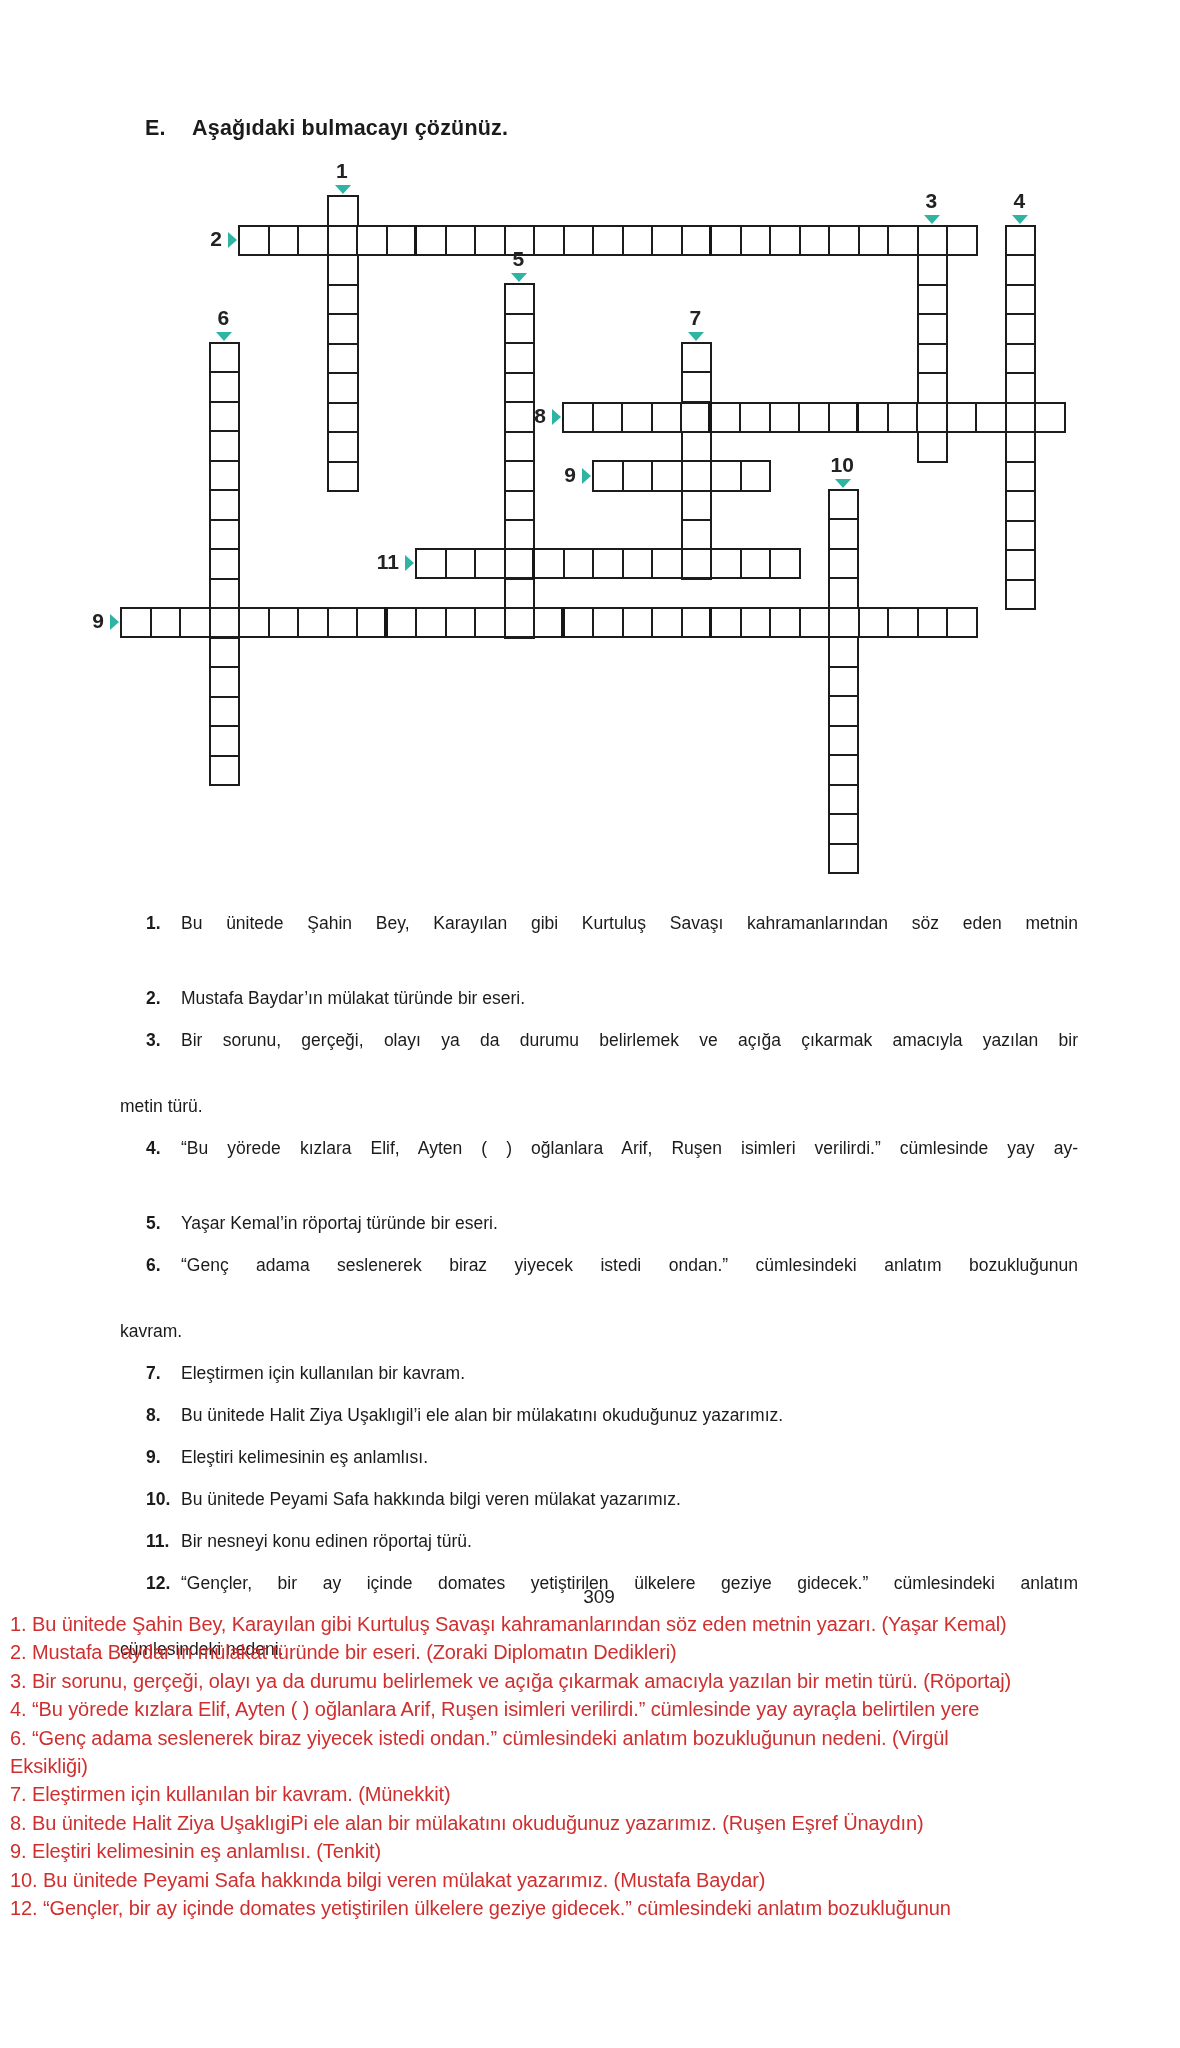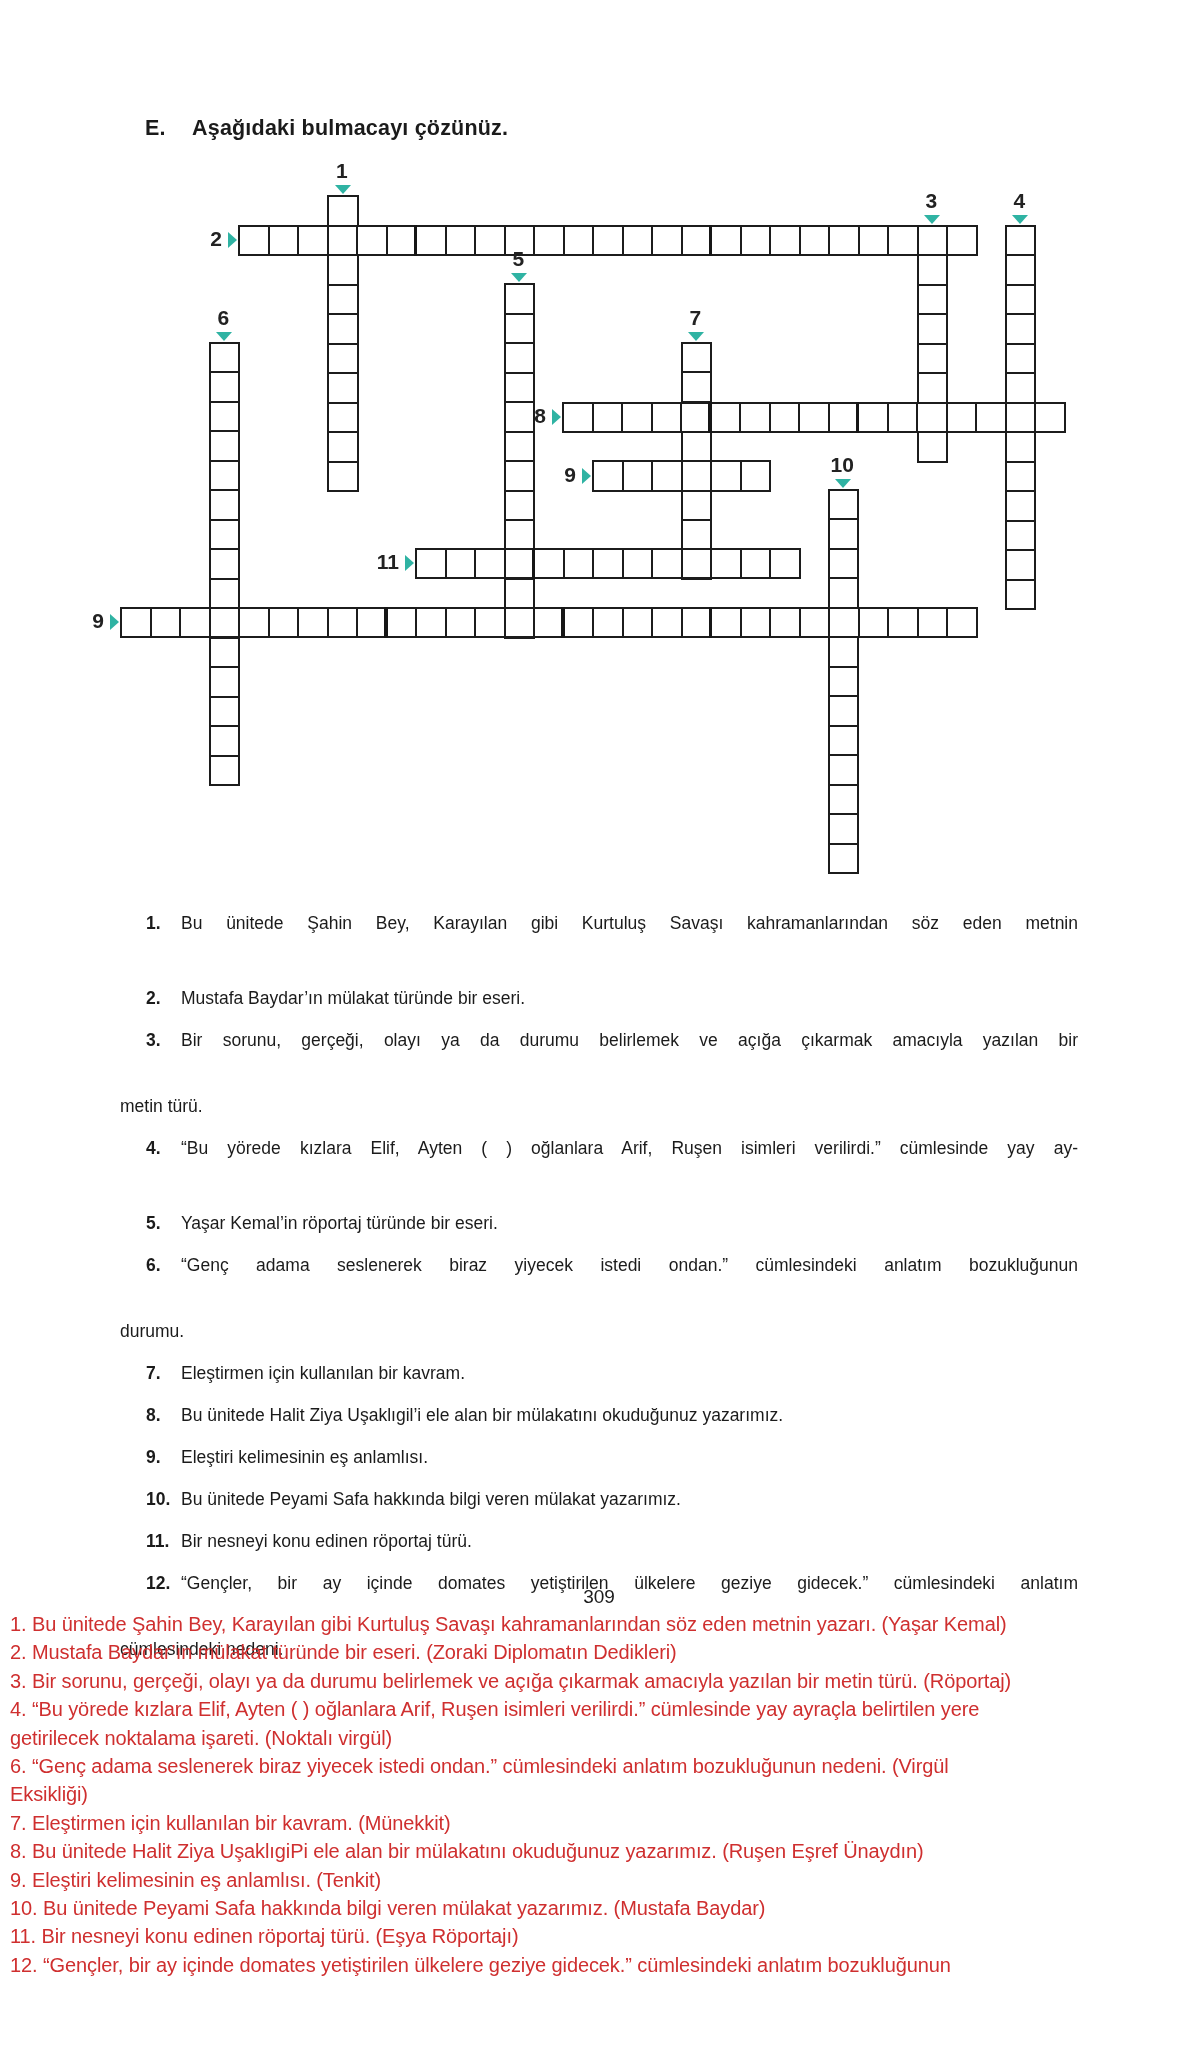--- a/index.html
+++ b/index.html
@@ -263,21 +263,21 @@
       <div class="clue-line">metin türü.</div>
     </div>
     <div class="clue">
       <div class="clue-line clue-first just"><span class="clue-num">4.</span>“Bu yörede kızlara Elif, Ayten (  ) oğlanlara Arif, Ruşen isimleri verilirdi.” cümlesinde yay ay-</div>
     </div>
     <div class="clue">
       <div class="clue-line clue-first"><span class="clue-num">5.</span>Yaşar Kemal’in röportaj türünde bir eseri.</div>
     </div>
     <div class="clue">
       <div class="clue-line clue-first just"><span class="clue-num">6.</span>“Genç adama seslenerek biraz yiyecek istedi ondan.” cümlesindeki anlatım bozukluğunun</div>
-      <div class="clue-line">durumu.</div>
+      <div class="clue-line">kavram.</div>
     </div>
     <div class="clue">
       <div class="clue-line clue-first"><span class="clue-num">7.</span>Eleştirmen için kullanılan bir kavram.</div>
     </div>
     <div class="clue">
       <div class="clue-line clue-first"><span class="clue-num">8.</span>Bu ünitede Halit Ziya Uşaklıgil’i ele alan bir mülakatını okuduğunuz yazarımız.</div>
     </div>
     <div class="clue">
       <div class="clue-line clue-first"><span class="clue-num">9.</span>Eleştiri kelimesinin eş anlamlısı.</div>
     </div>
@@ -300,37 +300,33 @@
       <div>1. Bu ünitede Şahin Bey, Karayılan gibi Kurtuluş Savaşı kahramanlarından söz eden metnin yazarı. (Yaşar Kemal)</div>
     </div>
     <div class="answer-item">
       <div>2. Mustafa Baydar’ın mülakat türünde bir eseri. (Zoraki Diplomatın Dedikleri)</div>
     </div>
     <div class="answer-item">
       <div>3. Bir sorunu, gerçeği, olayı ya da durumu belirlemek ve açığa çıkarmak amacıyla yazılan bir metin türü. (Röportaj)</div>
     </div>
     <div class="answer-item">
       <div>4. “Bu yörede kızlara Elif, Ayten ( ) oğlanlara Arif, Ruşen isimleri verilirdi.” cümlesinde yay ayraçla belirtilen yere</div>
-      <div>getirilecek noktalama işareti. (Noktalı virgül)</div>
     </div>
     <div class="answer-item">
       <div>6. “Genç adama seslenerek biraz yiyecek istedi ondan.” cümlesindeki anlatım bozukluğunun nedeni. (Virgül</div>
       <div>Eksikliği)</div>
     </div>
     <div class="answer-item">
       <div>7. Eleştirmen için kullanılan bir kavram. (Münekkit)</div>
     </div>
     <div class="answer-item">
       <div>8. Bu ünitede Halit Ziya UşaklıgiPi ele alan bir mülakatını okuduğunuz yazarımız. (Ruşen Eşref Ünaydın)</div>
     </div>
     <div class="answer-item">
       <div>9. Eleştiri kelimesinin eş anlamlısı. (Tenkit)</div>
     </div>
     <div class="answer-item">
       <div>10. Bu ünitede Peyami Safa hakkında bilgi veren mülakat yazarımız. (Mustafa Baydar)</div>
     </div>
     <div class="answer-item">
-      <div>11. Bir nesneyi konu edinen röportaj türü. (Eşya Röportajı)</div>
-    </div>
-    <div class="answer-item">
       <div>12. “Gençler, bir ay içinde domates yetiştirilen ülkelere geziye gidecek.” cümlesindeki anlatım bozukluğunun</div>
     </div>
   </div>
 
 </body></html>

